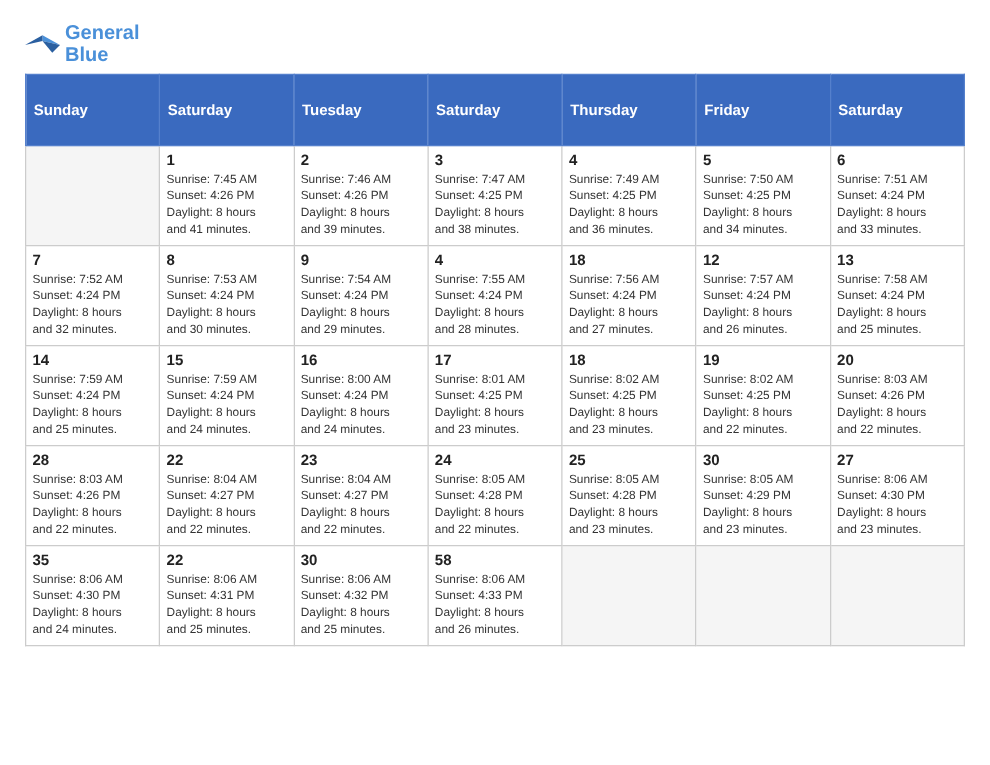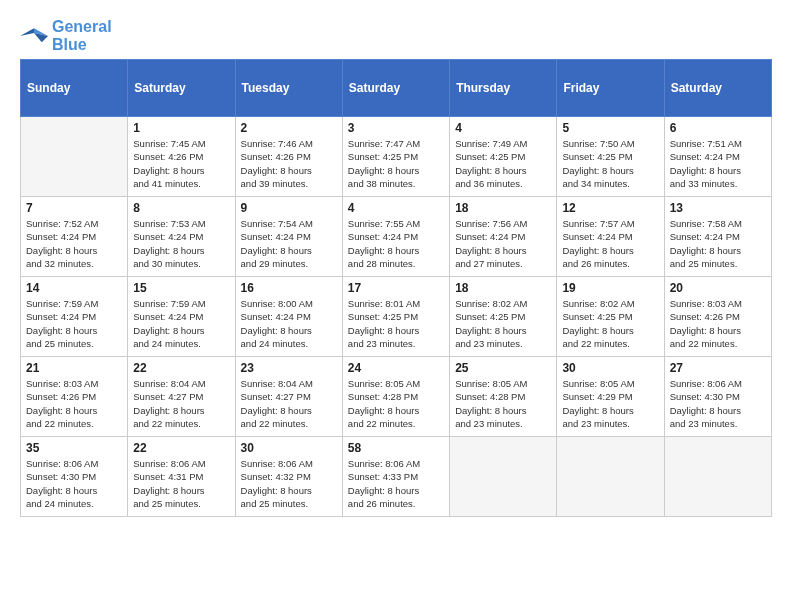--- a/index.html
+++ b/index.html
@@ -209,21 +209,21 @@
             <span class="day-number">19</span>
             <div class="sun-info">Sunrise: 8:02 AM<br>Sunset: 4:25 PM<br>Daylight: 8 hours<br>and 22 minutes.</div>
           </td>
           <td>
             <span class="day-number">20</span>
             <div class="sun-info">Sunrise: 8:03 AM<br>Sunset: 4:26 PM<br>Daylight: 8 hours<br>and 22 minutes.</div>
           </td>
         </tr>
         <tr>
           <td>
-            <span class="day-number">21</span>
+            <span class="day-number">28</span>
             <div class="sun-info">Sunrise: 8:03 AM<br>Sunset: 4:26 PM<br>Daylight: 8 hours<br>and 22 minutes.</div>
           </td>
           <td>
             <span class="day-number">22</span>
             <div class="sun-info">Sunrise: 8:04 AM<br>Sunset: 4:27 PM<br>Daylight: 8 hours<br>and 22 minutes.</div>
           </td>
           <td>
             <span class="day-number">23</span>
             <div class="sun-info">Sunrise: 8:04 AM<br>Sunset: 4:27 PM<br>Daylight: 8 hours<br>and 22 minutes.</div>
           </td>

